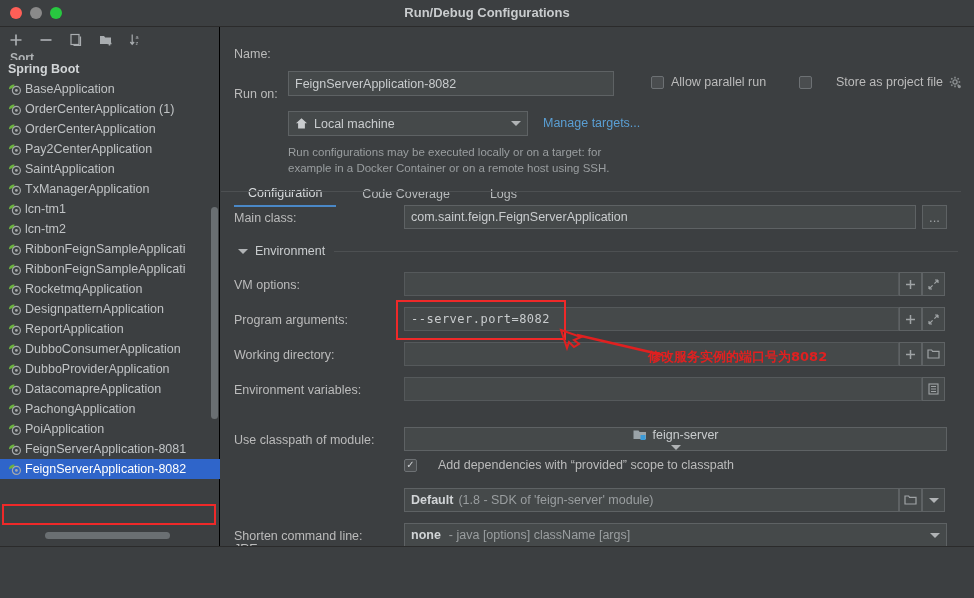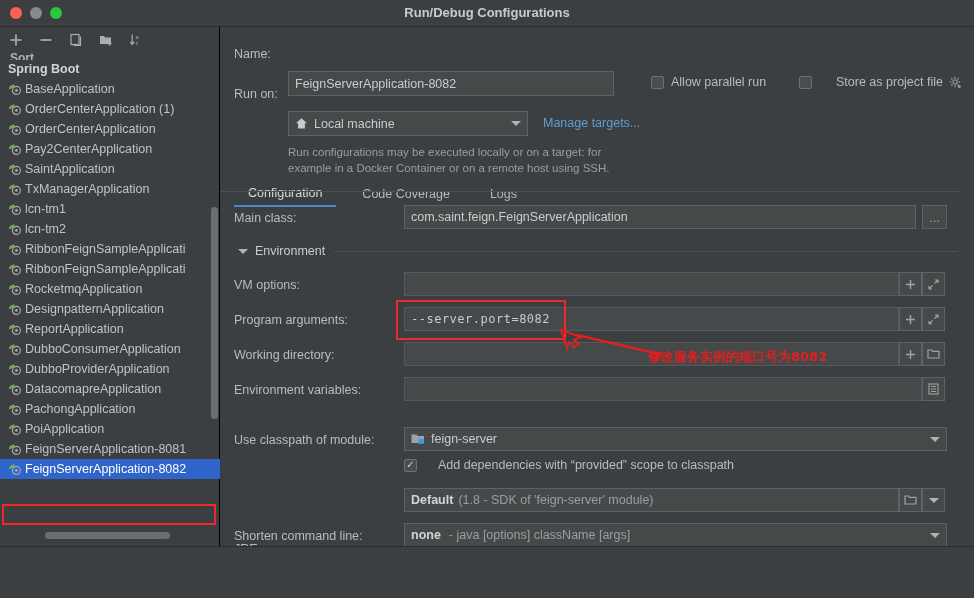--- a/index.html
+++ b/index.html
@@ -478,21 +478,21 @@
     <div class="lbl-r" style="position:absolute; left:13px; top:356px;">Environment variables:</div>
     <div class="field plain" style="position:absolute; left:183px; top:350px; width:518px; height:24px;"></div>
     <div class="iconbtn" style="position:absolute; left:701px; top:350px;">
       <svg width="11" height="12" viewBox="0 0 11 12">
           <rect x="1" y="1" width="9" height="10" fill="none" stroke="#9fa3a5" stroke-width="1.1"></rect>
           <path d="M3 3.5h5M3 6h5M3 8.5h5" stroke="#9fa3a5" stroke-width="1"></path>
         </svg>
     </div>
 
     <div class="lbl-r" style="position:absolute; left:13px; top:406px;">Use classpath of module:</div>
-    <div class="field" style="position:absolute; left:183px; top:400px; width:543px; height:24px; justify-content:space-between;">
+    <div class="field" style="position:absolute; left:183px; top:400px; width:543px; height:24px; justify-content:space-between;flex-direction:column;">
       <span style="display:flex; align-items:center;">
         <span style="margin-right:6px; display:flex;">
           <svg width="14" height="12" viewBox="0 0 14 12">
               <path d="M0.5 1.5h5l1.2 1.6H13V10H0.5z" fill="#9aa3a8"></path>
               <rect x="7.5" y="6" width="5" height="5" fill="#3a9bd9"></rect>
             </svg>
         </span>
         <span>feign-server</span>
       </span>
       <span class="caret-down"></span>

